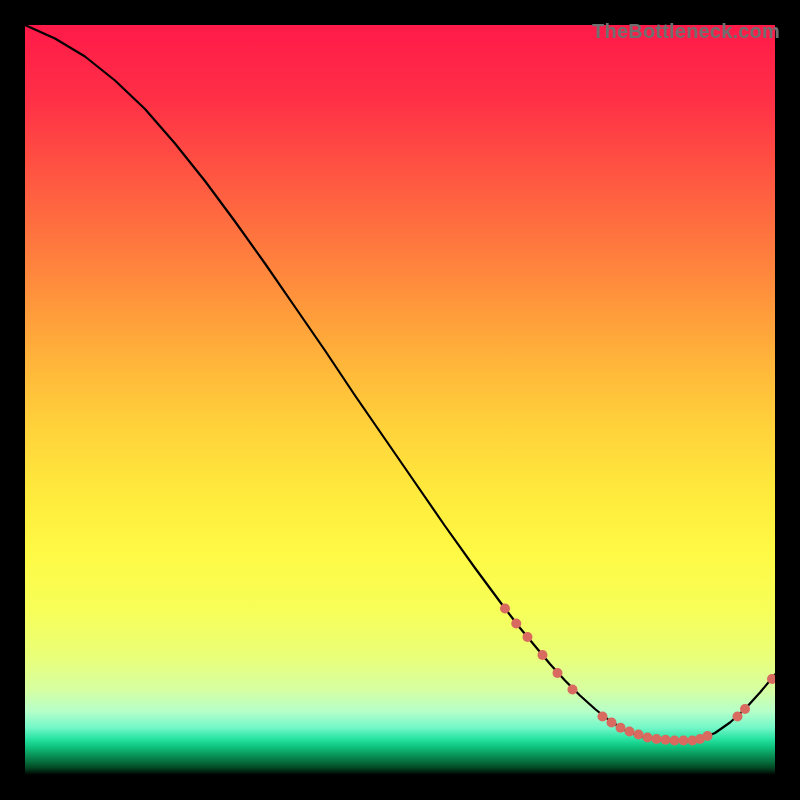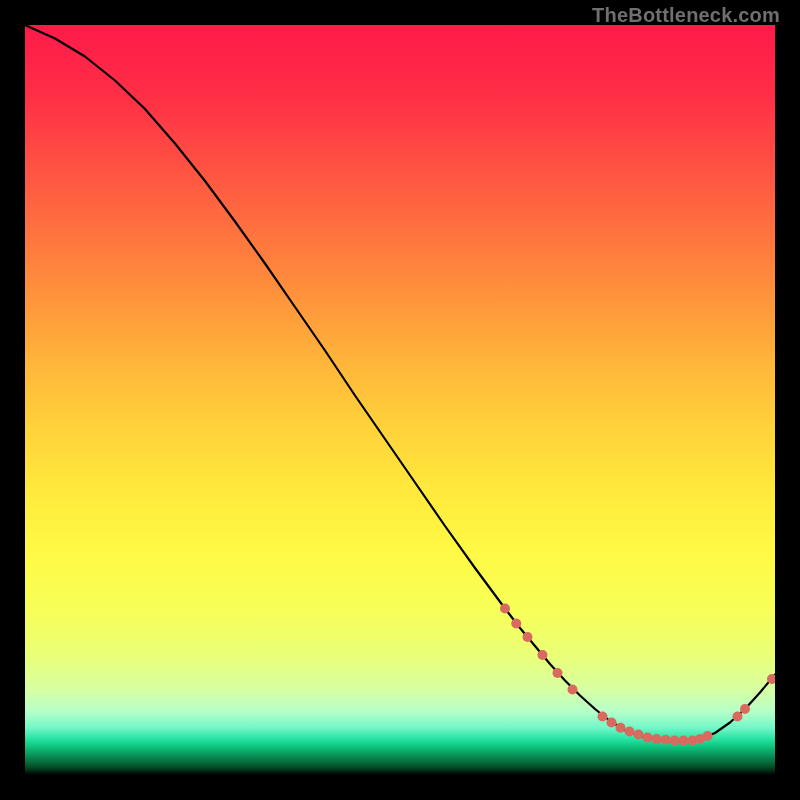--- a/index.html
+++ b/index.html
@@ -21,21 +21,21 @@
     left: 25px;
     top: 25px;
     width: 750px;
     height: 750px;
   }
   .plot svg {
     display: block;
   }
   .watermark {
     position: absolute;
-    top: 4px;
+    top: 20px;
     right: 20px;
     font-family: Arial, Helvetica, sans-serif;
     font-size: 20px;
     font-weight: 600;
     color: #6f6f6f;
     letter-spacing: 0.2px;
     user-select: none;
   }
 </style>
 </head>

